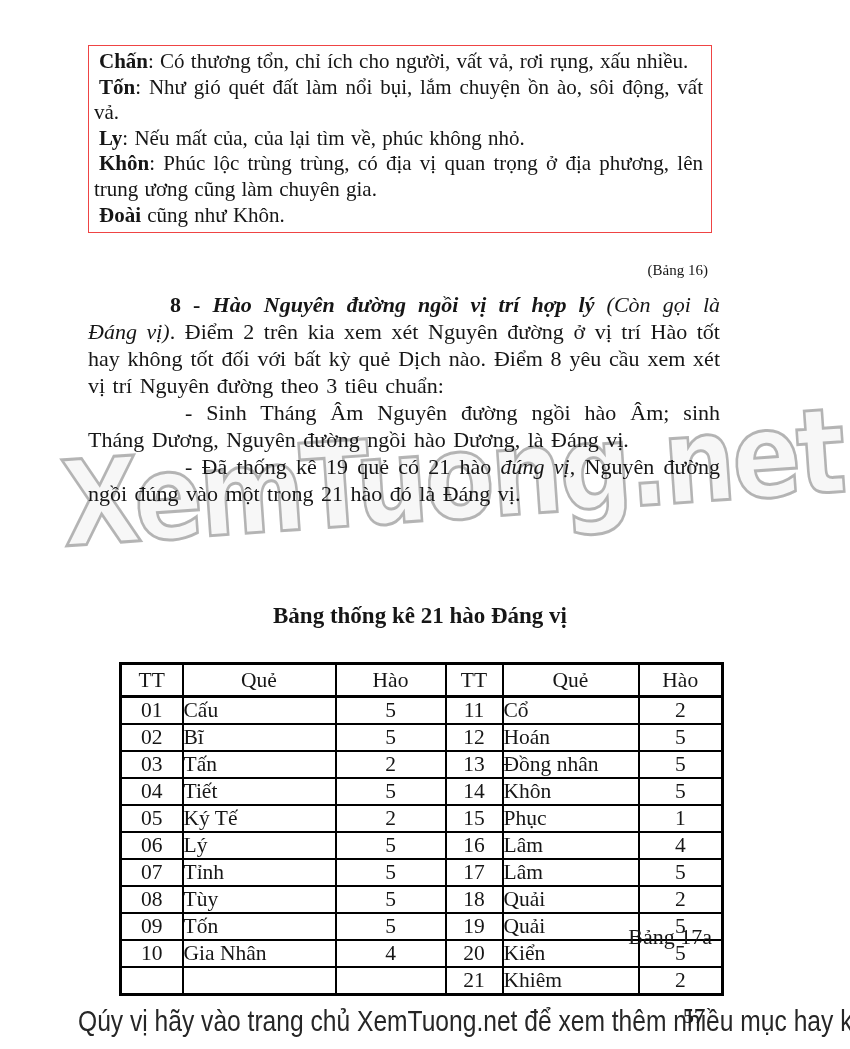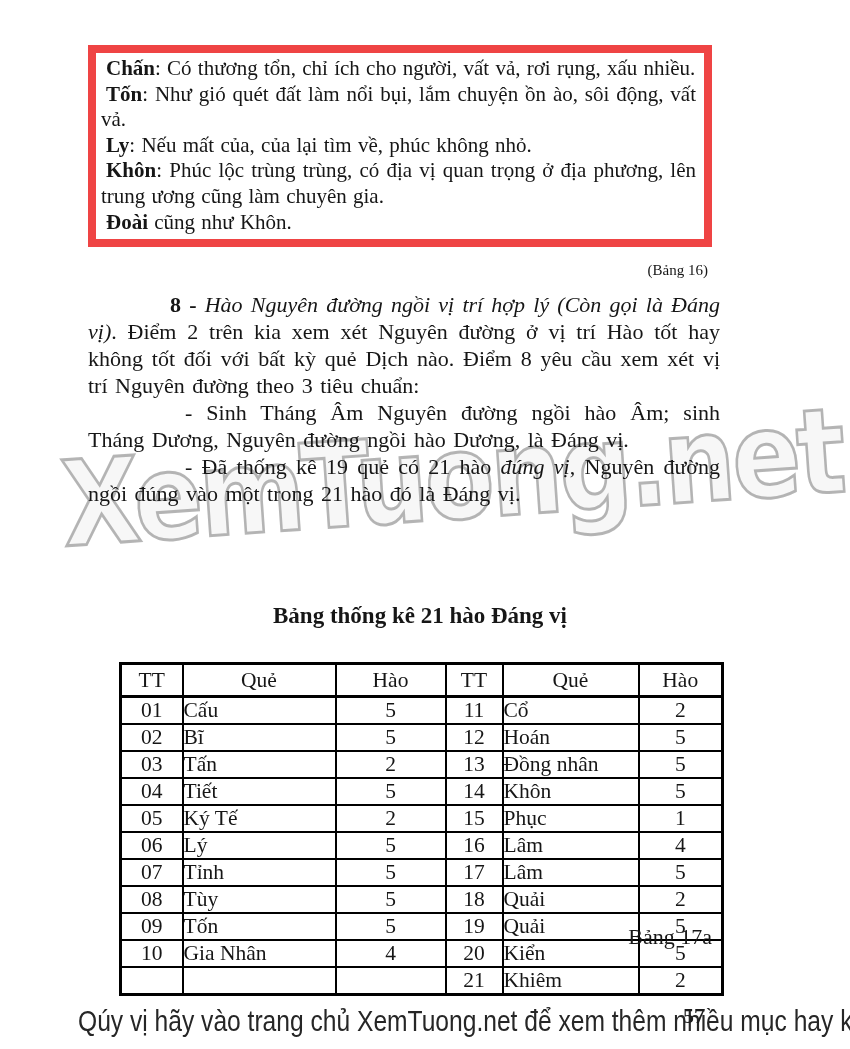--- a/index.html
+++ b/index.html
@@ -29,21 +29,21 @@
     text-shadow: 0 0 1px rgba(170,170,170,0.5);
     transform: rotate(-4deg) scaleX(0.86);
     transform-origin: 0 50%;
   }
 
   .layer { position:absolute; z-index:1; }
 
   
   .trigram-box {
     left: 88px; top: 45px; width: 624px;
-    border: 8px solid #ef4444;
+    border: 1px solid #ef4444;
     padding: 3px 8px 4px 5px;
   }
   .trigram-box p {
     margin: 0;
     font-size: 21px;
     line-height: 25.6px;
     text-align: justify;
     text-indent: 5px;
     word-spacing: 1px;
   }
@@ -57,21 +57,21 @@
 
   
   .section {
     left: 88px; top: 291px; width: 632px;
     font-size: 22px;
     line-height: 27px;
   }
   .section p { margin: 0; text-align: justify; word-spacing: 2px; }
   .p-lead   { text-indent: 82px; }
   .p-bullet { text-indent: 97px; }
-  .bi { font-weight: normal; font-style: italic; }
+  .bi { font-weight: bold; font-style: italic; }
   .b  { font-weight: bold; }
   .i  { font-style: italic; }
 
   
   .table-title {
     left: 95px; top: 603px; width: 650px;
     text-align: center;
     font-weight: bold;
     font-size: 23px;
   }

